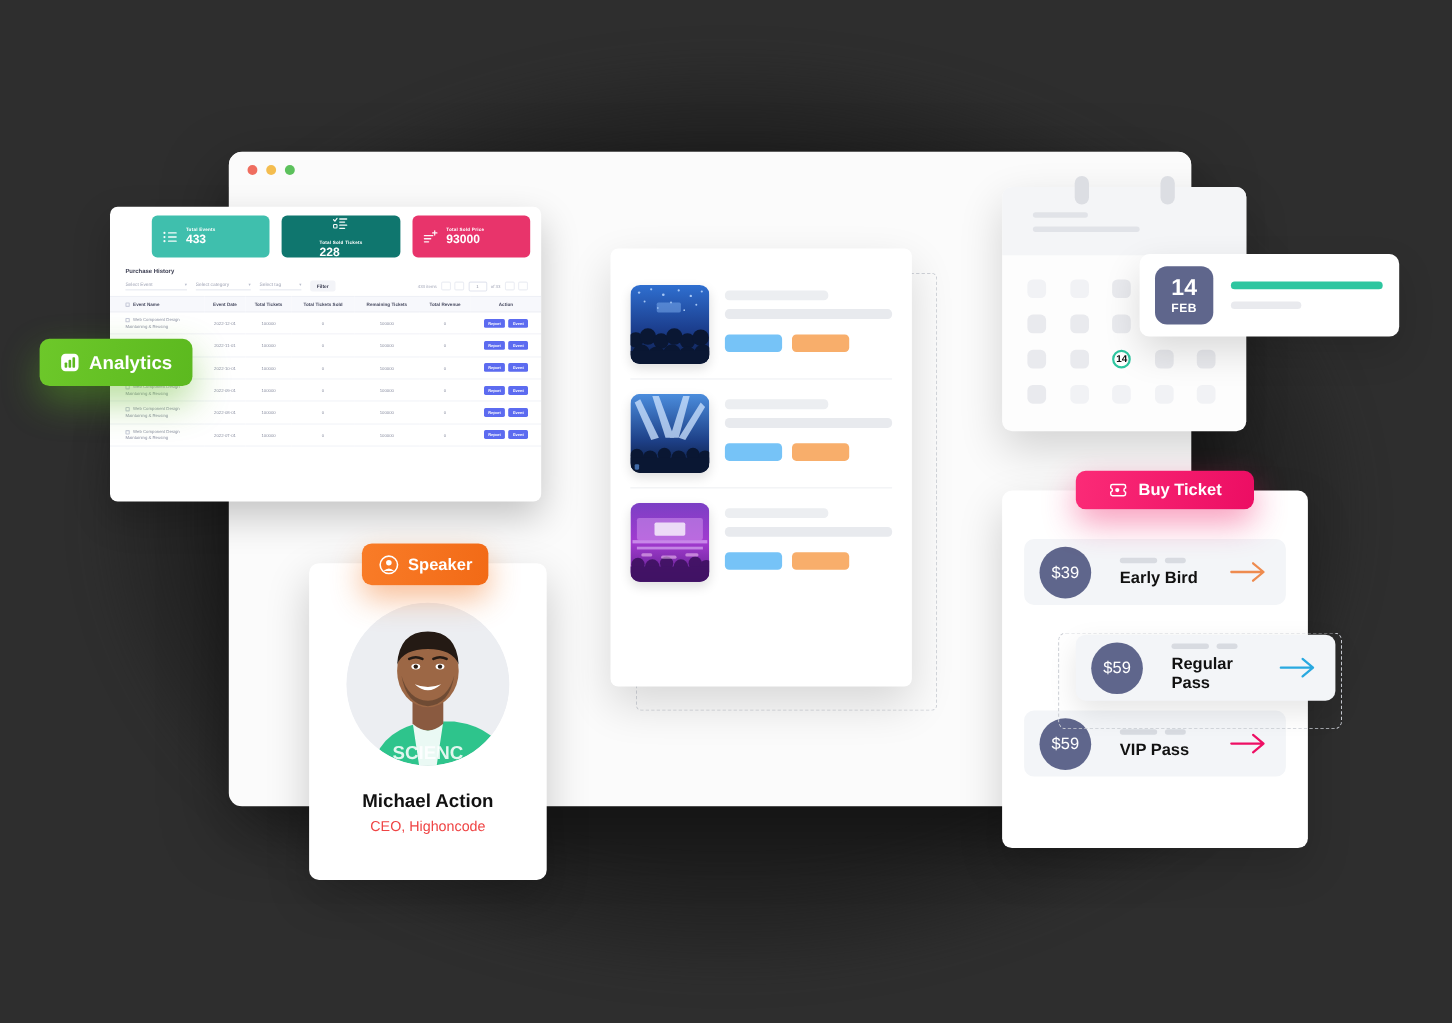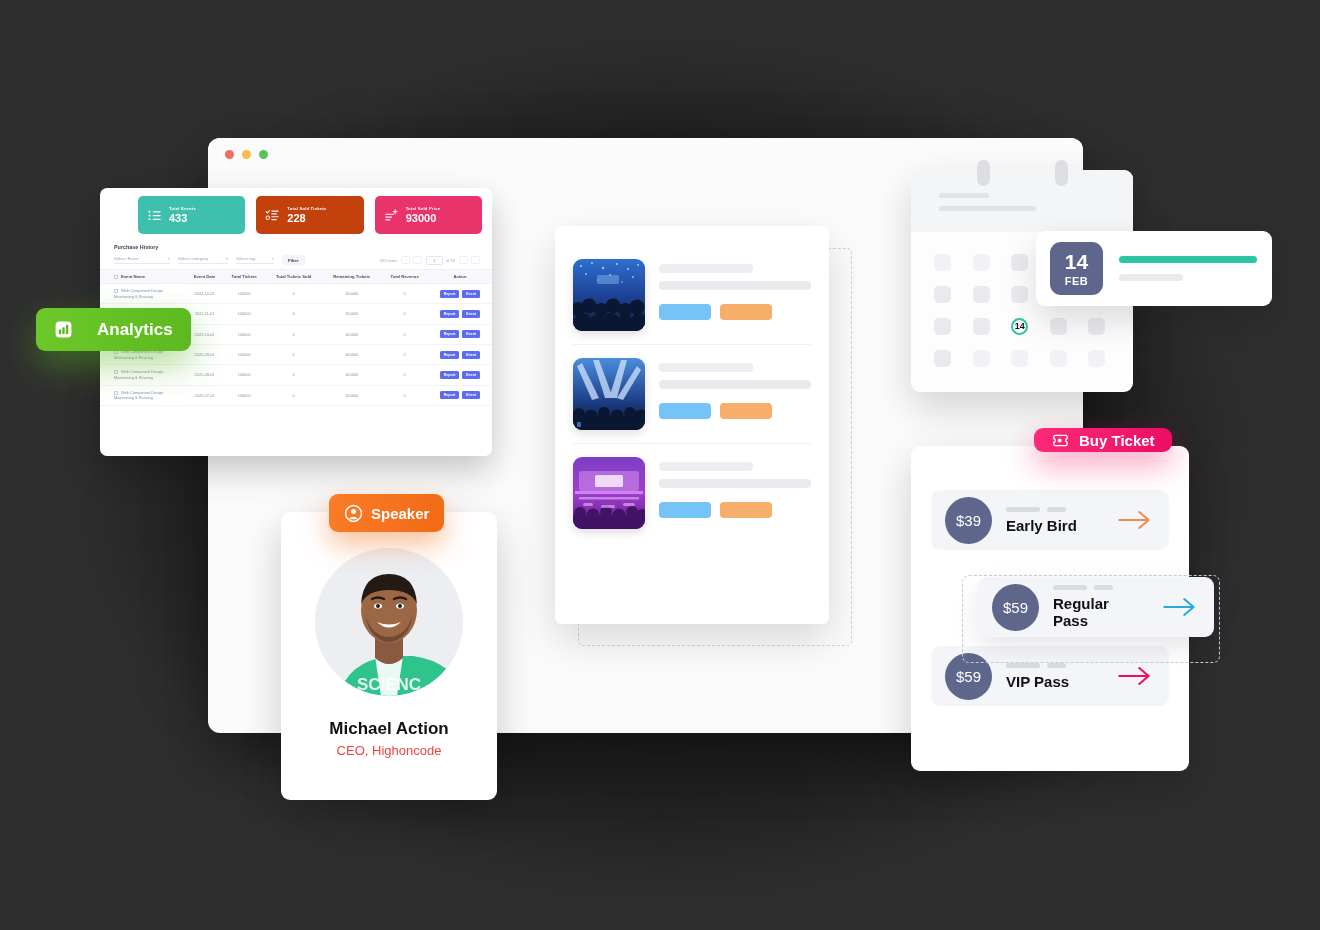--- a/index.html
+++ b/index.html
@@ -36,21 +36,21 @@
     background: #ffffff; border-radius: 7px;
     box-shadow: 0 14px 34px rgba(0,0,0,0.22);
     overflow: hidden;
   }
   .stat-row { display: flex; gap: 11px; padding: 8px 10px 6px 10px; margin-left: 28px; }
   .stat {
     flex: 1; height: 38px; border-radius: 5px; display: flex; align-items: center; gap: 7px;
     padding: 0 9px; color: #fff;
   }
   .stat.teal  { background: #3fbfad; }
-  .stat.blue  { background: #c2410c; }
+  .stat.blue  { background: #0f766e; flex-direction: column; }
   .stat.pink  { background: #e8346b; }
   .stat-ico { width: 15px; height: 15px; flex: none; opacity: .95; }
   .stat-txt .lbl { font-size: 4.2px; font-weight: 700; letter-spacing: .2px; line-height: 1.5; }
   .stat-txt .val { font-size: 11px; font-weight: 600; line-height: 1.15; }
 
   .ph-title { font-size: 5.4px; font-weight: 700; color: #3a3c50; padding: 4px 0 0 14px; }
   .filters { display: flex; align-items: center; gap: 8px; padding: 5px 12px 4px 14px; }
   .sel {
     font-size: 4.4px; color: #9fa3b4; border-bottom: .6px solid #e6e8f0;
     padding-bottom: 2px; display: flex; align-items: center; justify-content: space-between;
@@ -70,21 +70,21 @@
     padding: 4px 2px; text-align: center; border-top: .5px solid #eef0f6; border-bottom: .5px solid #eef0f6;
   }
   table.tbl td { font-size: 3.9px; color: #8d91a3; padding: 4px 2px; text-align: center; border-bottom: .5px solid #f2f3f8; }
   table.tbl td.name { text-align: left; width: 86px; line-height: 1.45; color:#8d91a3; }
   .cb { display:inline-block; width: 4px; height: 4px; border: .5px solid #c9ccda; border-radius: .8px; vertical-align: middle; margin-right: 3px; }
   .act { display: flex; gap: 3px; justify-content: center; }
   .act b { font-size: 3.6px; font-weight: 700; color:#fff; background:#5c6bf0; padding: 2px 4px; border-radius: 1.5px; }
 
   
   .pill {
-    position: absolute; display: flex; align-items: center; gap: 24px;
+    position: absolute; display: flex; align-items: center; gap: 8px;
     border-radius: 9px; color: #fff; font-weight: 700; padding: 15px 18px;
   }
   .pill .glyph { width: 19px; height: 19px; flex: none; }
   .pill-analytics {
     left: 36px; top: 308px; height: 43px; font-size: 17px;
     background: linear-gradient(100deg,#6dc82a 0%,#5cb91f 100%);
     box-shadow: 0 14px 34px rgba(90,180,30,0.45);
   }
   .pill-speaker {
     left: 329px; top: 494px; height: 38px; font-size: 15px; padding: 0 15px; gap: 8px;
@@ -95,21 +95,21 @@
     left: 684px; top: 207px; height: 39px; font-size: 15px; padding: 0 16px; gap: 9px;
     background: linear-gradient(100deg,#35b6ef 0%,#17a9e8 100%);
     box-shadow: 0 12px 28px rgba(30,160,230,0.45);
   }
   .pill-calendar {
     left: 1106px; top: 334px; height: 41px; font-size: 15px; padding: 0 17px; gap: 9px;
     background: linear-gradient(100deg,#41d6ab 0%,#2ec6a0 100%);
     box-shadow: 0 12px 30px rgba(45,200,160,0.40);
   }
   .pill-buy {
-    left: 1034px; top: 428px; height: 24px; font-size: 15px; padding: 0 17px; gap: 9px;
+    left: 978px; top: 428px; height: 35px; font-size: 15px; padding: 0 29px; gap: 9px;
     background: linear-gradient(100deg,#fb2b77 0%,#ec0d63 100%);
     box-shadow: 0 12px 30px rgba(240,25,100,0.45);
   }
 
   
   .speaker-card {
     position: absolute; left: 281px; top: 512px; width: 216px; height: 288px;
     background:#fff; border-radius: 9px; box-shadow: 0 16px 40px rgba(0,0,0,0.20);
     display: flex; flex-direction: column; align-items: center;
   }
@@ -184,21 +184,21 @@
     padding: 44px 20px 0 20px;
   }
   .tk-row {
     height: 60px; border-radius: 9px; background:#f3f5f8;
     display:flex; align-items:center; gap: 14px; padding: 0 14px; margin-bottom: 18px;
   }
   .tk-price {
     width: 47px; height: 47px; border-radius: 50%; background:#5f668c; color:#fff;
     display:flex; align-items:center; justify-content:center; font-size: 15px; font-weight: 400; flex:none;
   }
-  .tk-mid { flex: 1; }
+  .tk-mid { flex: 1; margin-left: 12px; }
   .tk-stubs { display:flex; gap: 7px; margin-bottom: 5px; }
   .tk-stubs i { display:block; height: 5px; border-radius: 3px; background:#d8dbe1; }
   .tk-stubs i.a { width: 34px; } .tk-stubs i.b { width: 19px; }
   .tk-name { font-size: 15px; font-weight: 700; color:#111; }
   .arrow { width: 38px; height: 26px; flex: none; }
 
   .tk-float {
     position: absolute; left: 962px; top: 575px; width: 258px; height: 88px;
     border: 1.5px dashed #c9ccd3; border-radius: 7px; background: transparent;
   }

